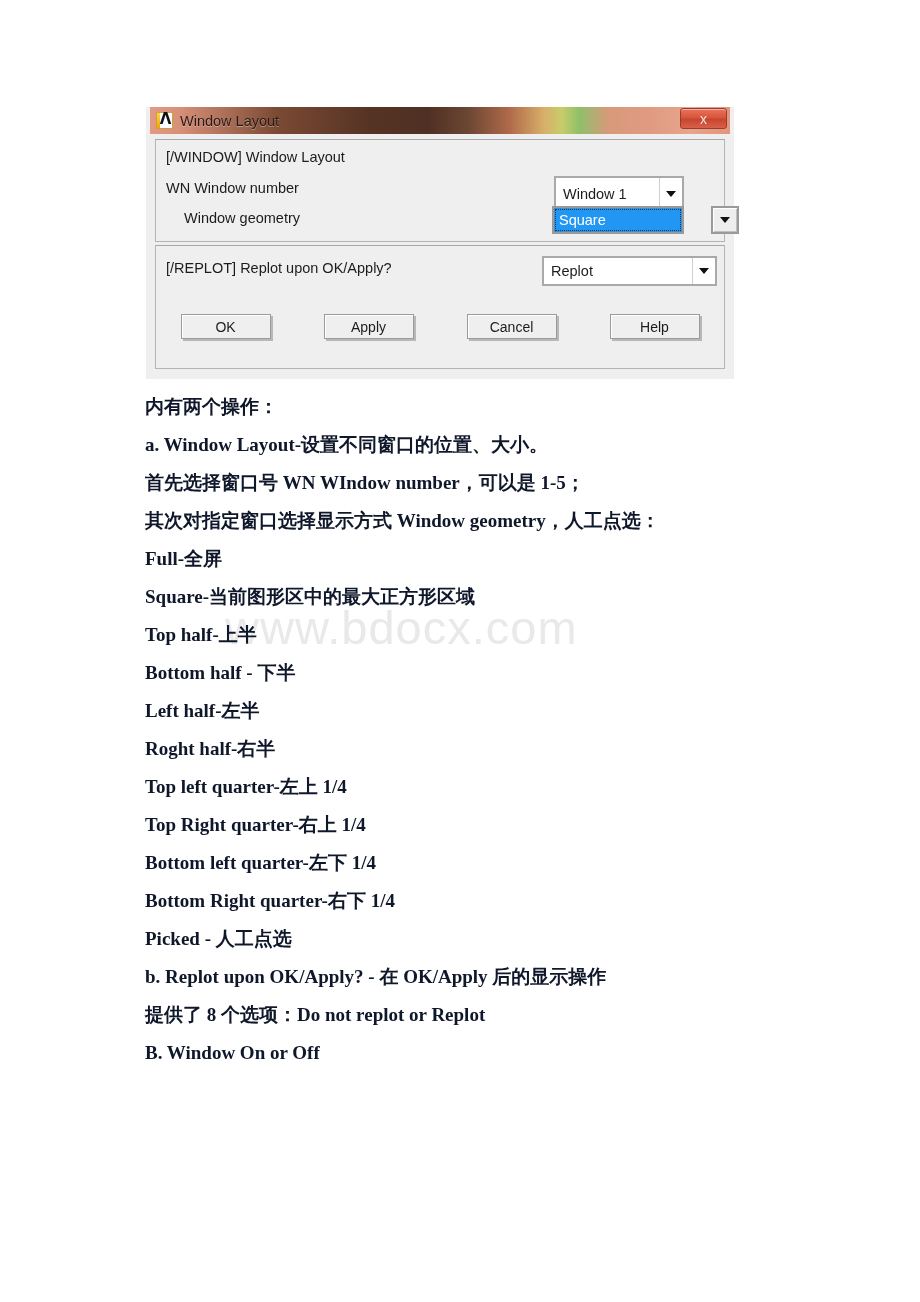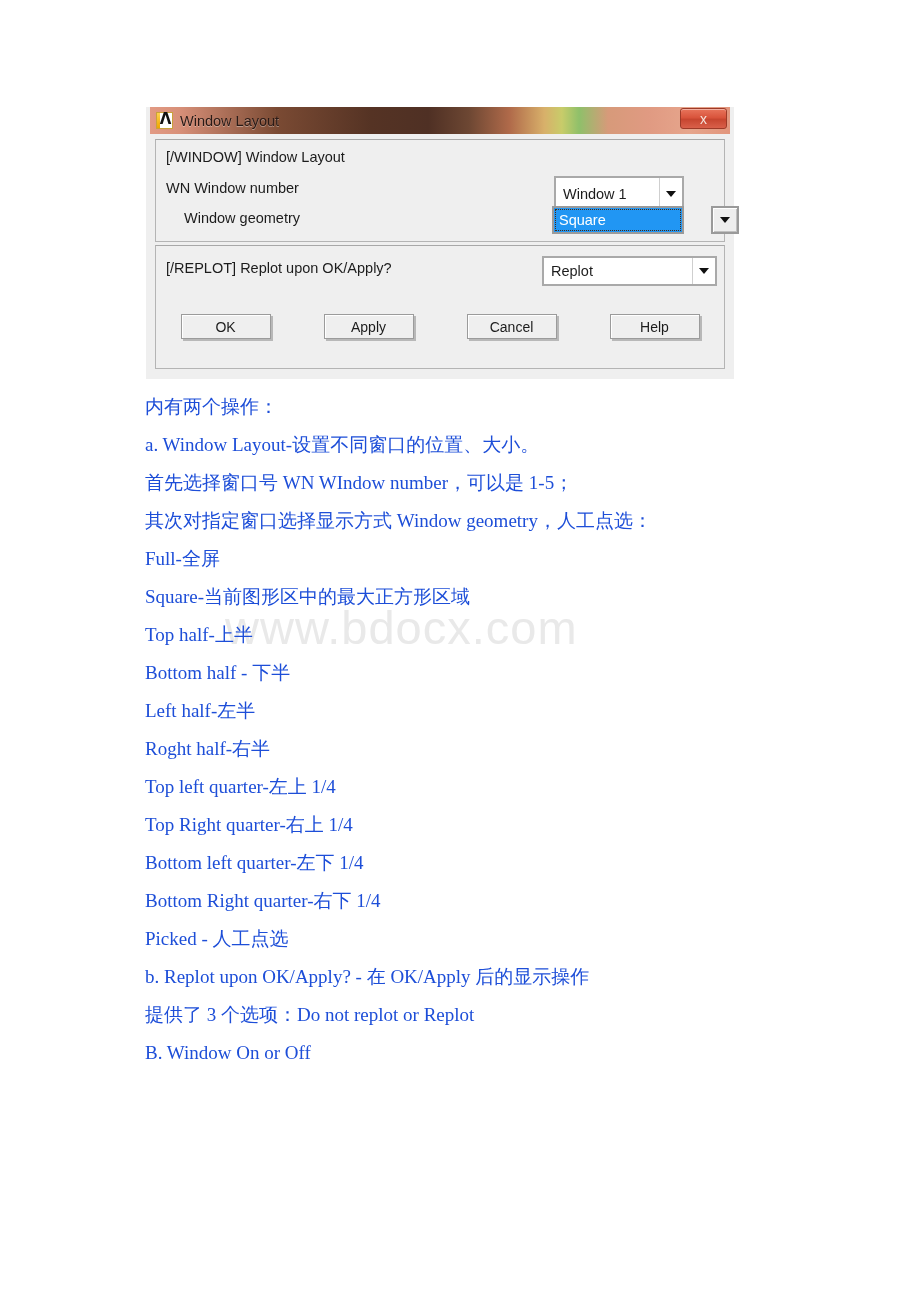--- a/index.html
+++ b/index.html
@@ -283,24 +283,25 @@
   #doc-text {
     position: absolute;
     left: 145px;
     top: 388px;
     width: 700px;
     z-index: 2;
   }
   .doc-line {
     font-family: "Liberation Serif", "DejaVu Serif", serif;
     font-size: 19px;
-    color: #1d4ed8;
+    color: #0f172a;
     line-height: 38px;
     height: 38px;
     white-space: nowrap;
+    font-weight: bold;
   }
 </style>
 </head>
 <body>
 
 <div id="watermark">www.bdocx.com</div>
 
 <div id="dialog-window">
 
   <div id="title-bar">
@@ -379,15 +380,15 @@
   <div class="doc-line">Top half-上半</div>
   <div class="doc-line">Bottom half - 下半</div>
   <div class="doc-line">Left half-左半</div>
   <div class="doc-line">Roght half-右半</div>
   <div class="doc-line">Top left quarter-左上 1/4</div>
   <div class="doc-line">Top Right quarter-右上 1/4</div>
   <div class="doc-line">Bottom left quarter-左下 1/4</div>
   <div class="doc-line">Bottom Right quarter-右下 1/4</div>
   <div class="doc-line">Picked - 人工点选</div>
   <div class="doc-line">b. Replot upon OK/Apply? - 在 OK/Apply 后的显示操作</div>
-  <div class="doc-line">提供了 3 个选项：Do not replot or Replot</div>
+  <div class="doc-line">提供了 8 个选项：Do not replot or Replot</div>
   <div class="doc-line">B. Window On or Off</div>
 </div>
 
 </body></html>

